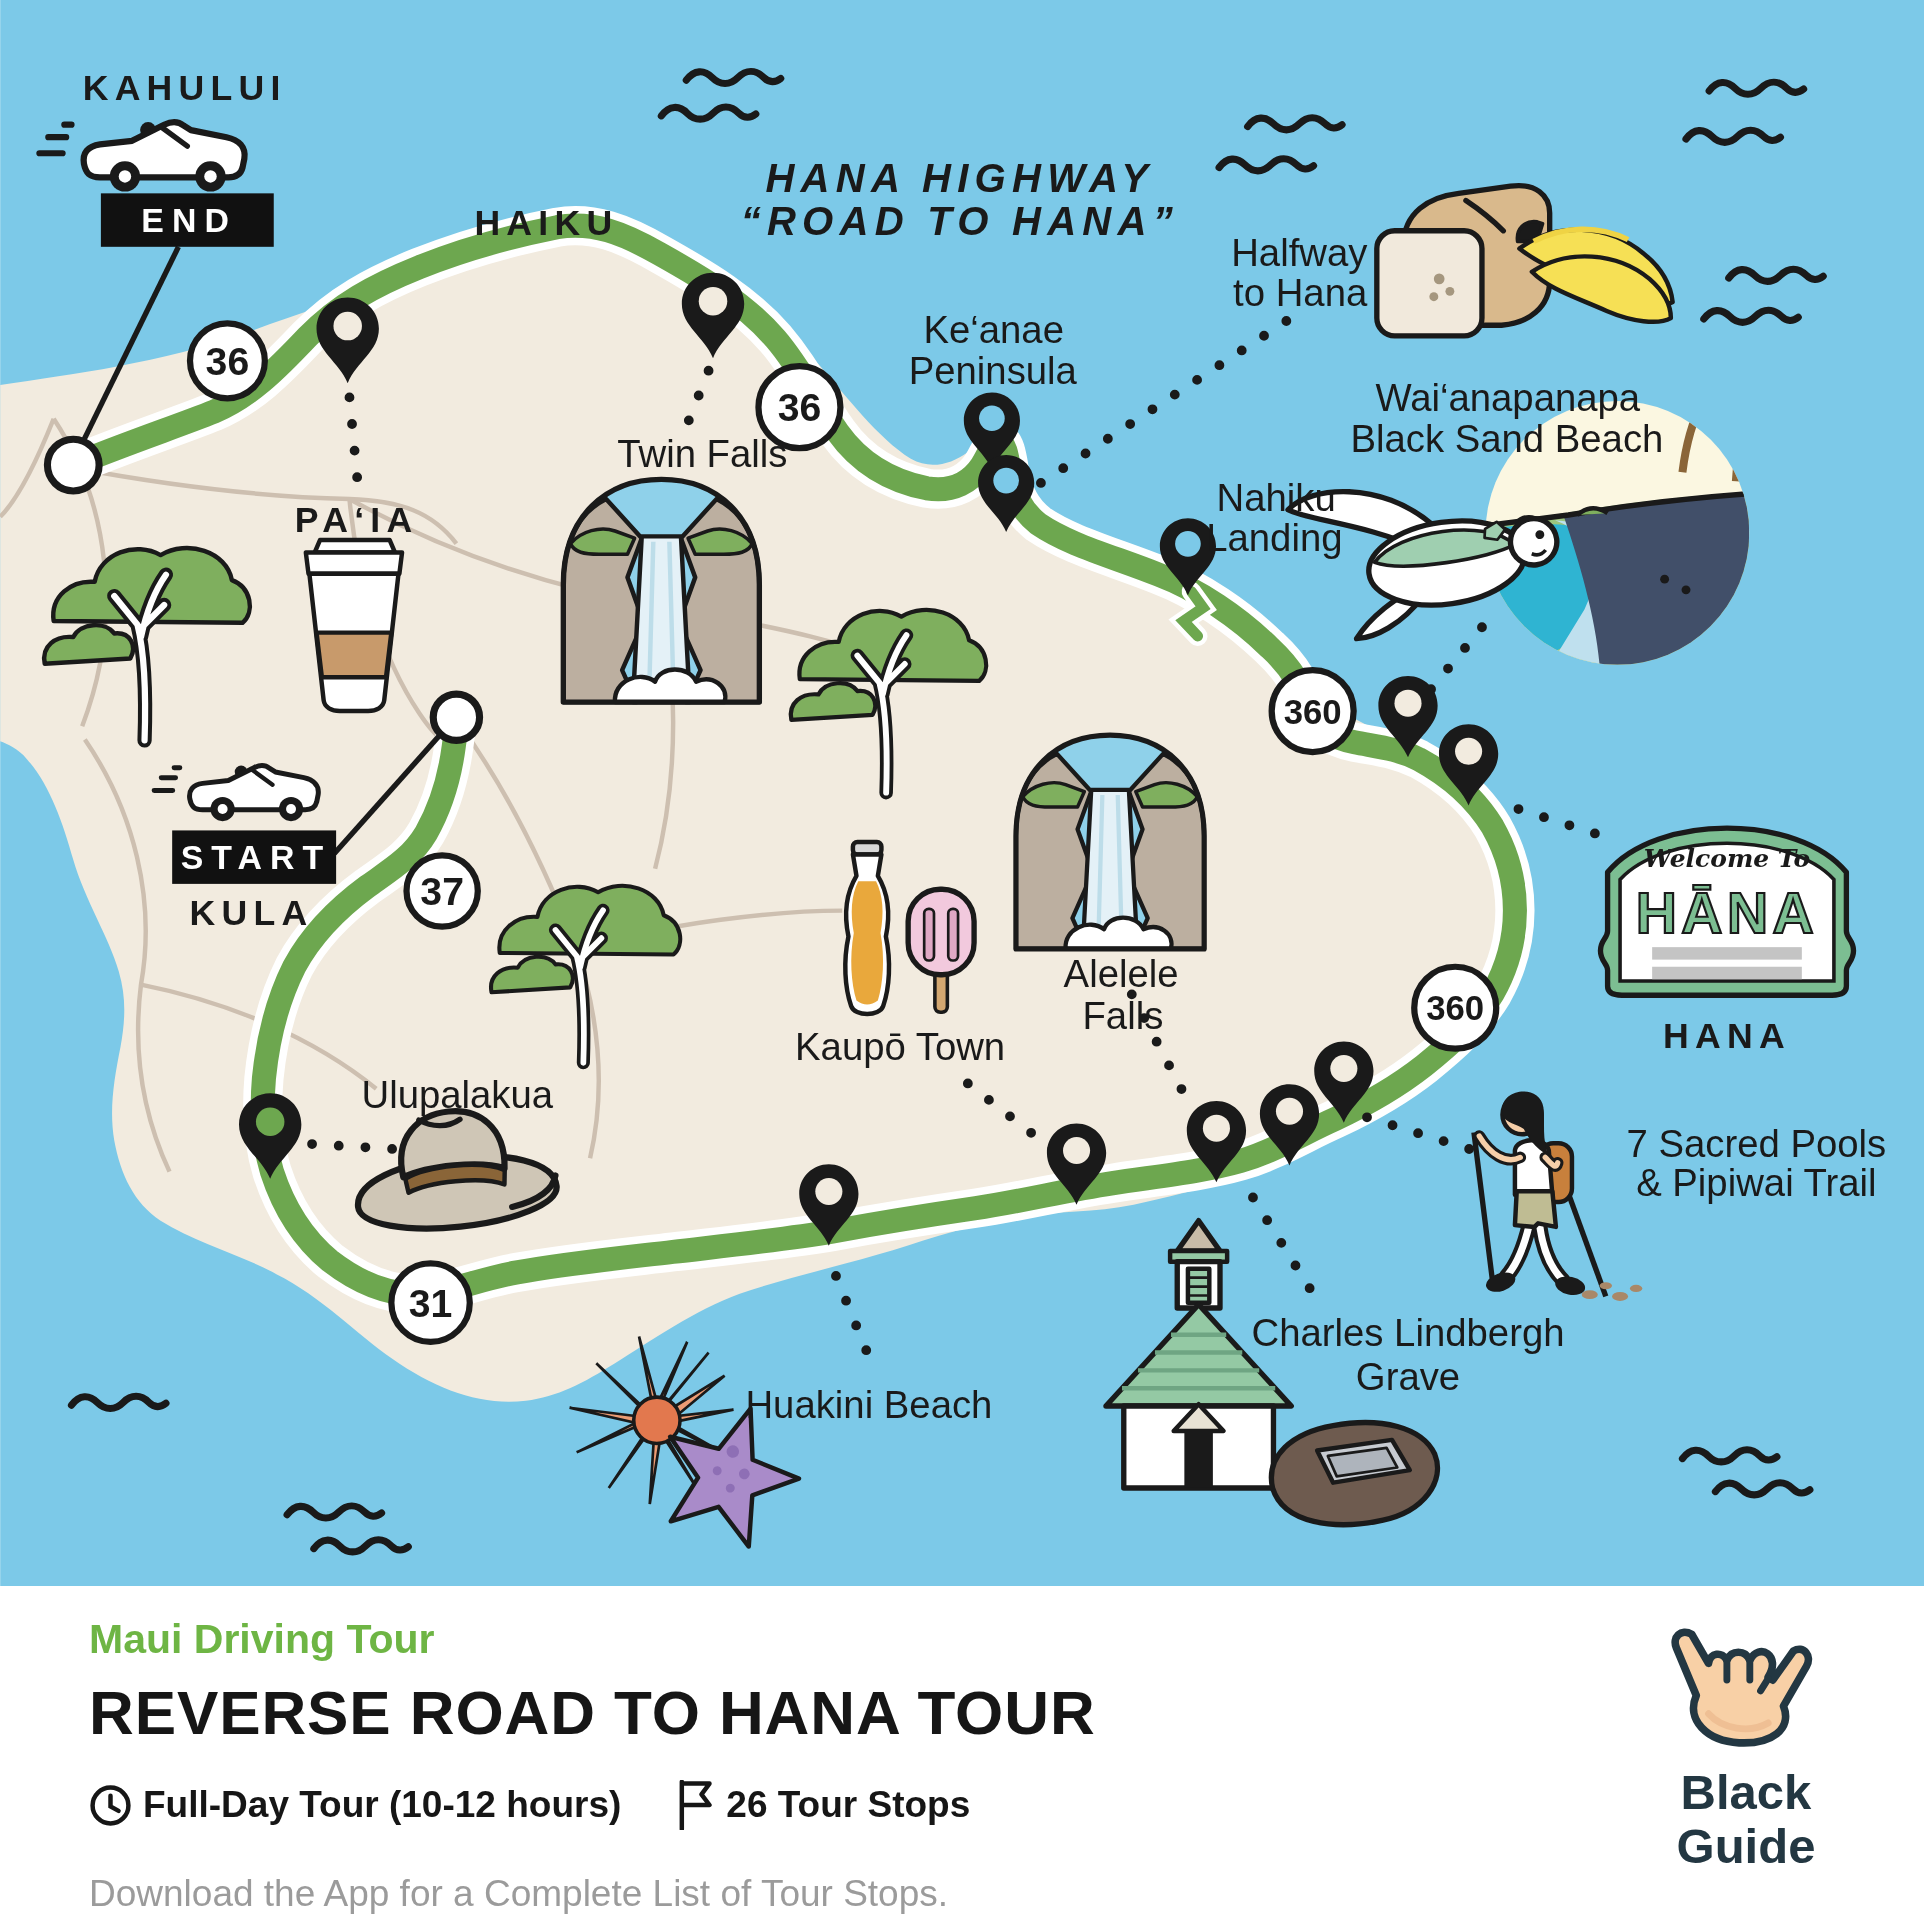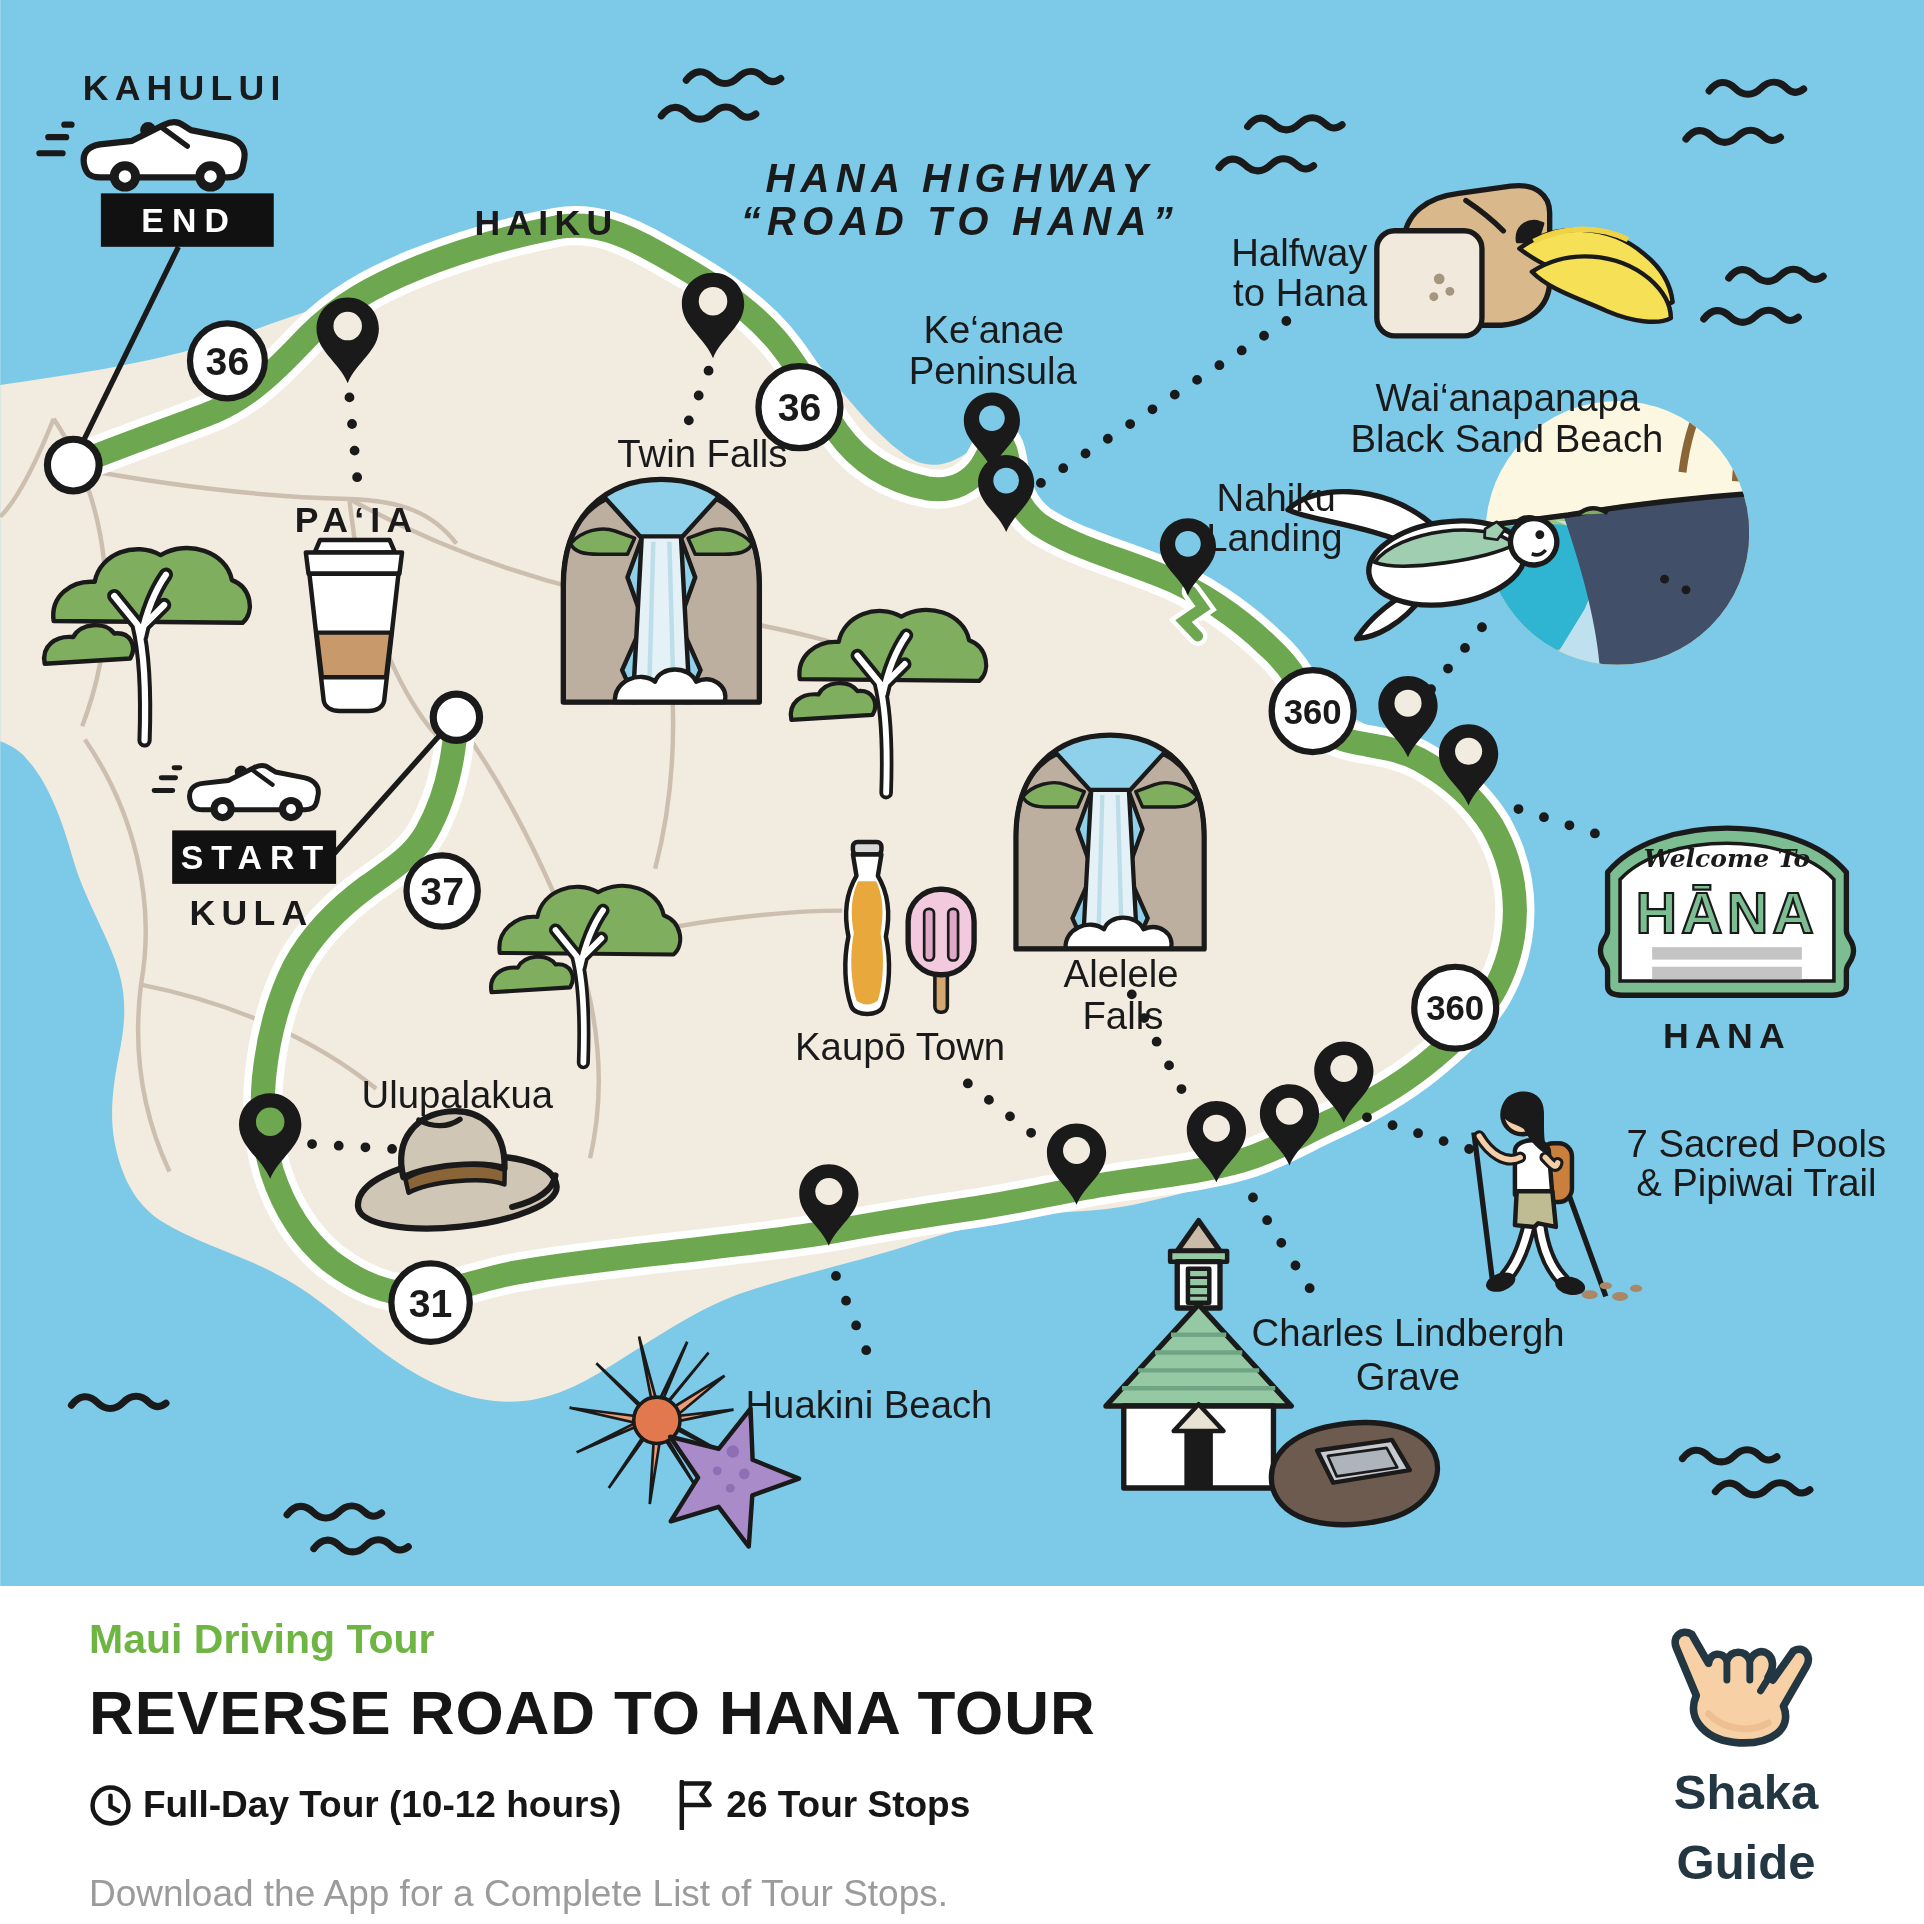--- a/index.html
+++ b/index.html
@@ -455,17 +455,17 @@
       <span>26 Tour Stops</span>
     </div>
     <div class="f-download">Download the App for a Complete List of Tour Stops.</div>
   </div>
   <div class="f-brand">
     <svg width="178" height="130" viewBox="0 0 210 170">
       <path d="M34,16 C20,8 8,20 14,34 L40,96 C26,128 54,156 96,158 C138,160 166,140 154,110 L184,58 C192,44 180,30 167,38 L140,76 L134,72 C152,44 122,26 110,50 C104,36 86,36 80,50 C74,38 58,40 56,54 Z" fill="#F8D0A6" stroke="#233742" stroke-width="10" stroke-linejoin="round"></path>
       <path d="M56,120 C74,140 110,146 134,132" fill="none" stroke="#EFBF94" stroke-width="9" stroke-linecap="round"></path>
       <path d="M80,52 v24 M110,52 v24 M134,74 l-10,16" fill="none" stroke="#233742" stroke-width="9" stroke-linecap="round"></path>
     </svg>
-    <div class="f-brand-name">Shaka</div>
-    <div class="f-brand-name" style="margin-top:16px;">Guide</div>
+    <div class="f-brand-name">Black</div>
+    <div class="f-brand-name" style="margin-top:0;">Guide</div>
   </div>
 </div>
 
 
 </body></html>

